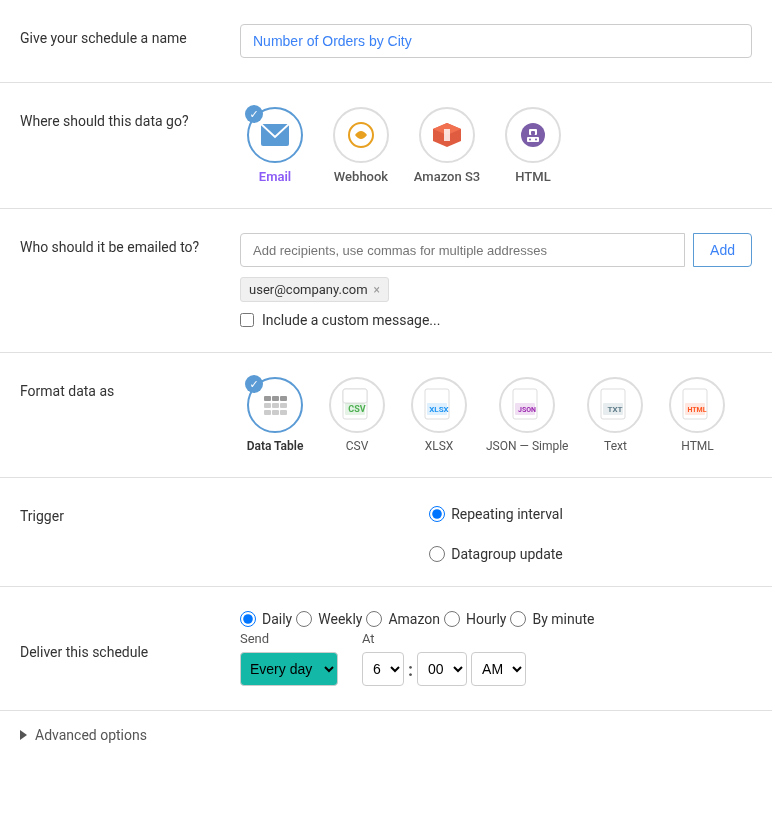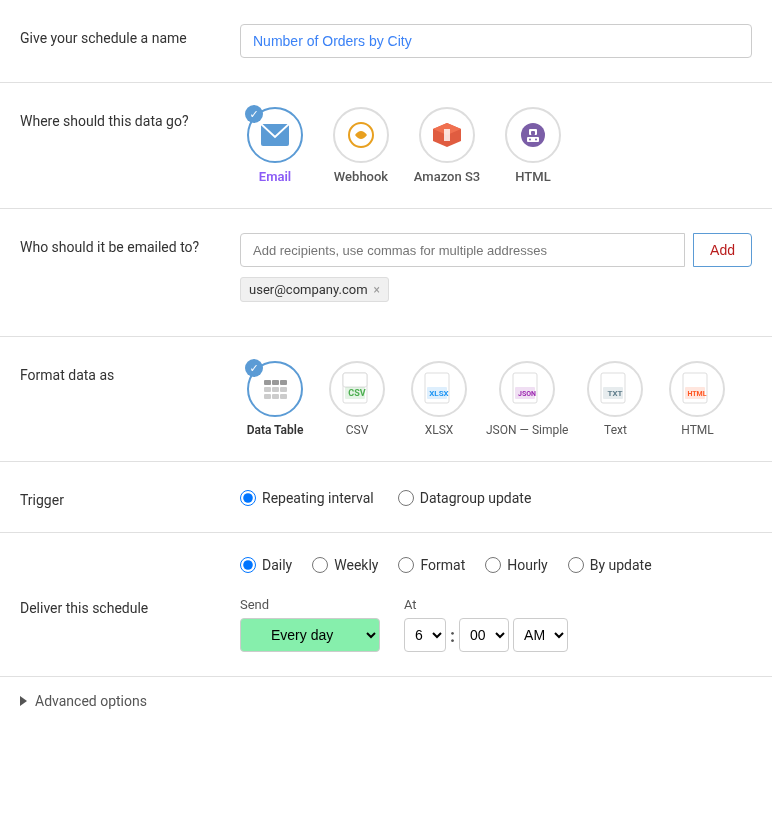--- a/index.html
+++ b/index.html
@@ -113,21 +113,21 @@
       padding: 4px 12px;
       font-size: 13px;
       color: #999;
       outline: none;
     }
 
     .add-btn {
       border: 1px solid #5b9bd5;
       border-radius: 0 4px 4px 0;
       background: #fff;
-      color: #b91c1c;
+      color: #3b82f6;
       padding: 8px 16px;
       cursor: pointer;
       font-size: 14px;
     }
 
     .tag-container {
       display: flex;
       flex-wrap: wrap;
       gap: 6px;
       margin-bottom: 10px;
@@ -206,20 +206,21 @@
       font-weight: 600;
       text-align: center;
     }
 
     
     .radio-group {
       display: flex;
       gap: 24px;
       align-items: center;
       padding-top: 4px;
+      flex-direction: column;
     }
 
     .radio-label {
       display: flex;
       align-items: center;
       gap: 6px;
       cursor: pointer;
       font-size: 14px;
     }
 
@@ -232,23 +233,23 @@
     .deliver-section {
       border-bottom: 1px solid #e0e0e0;
       padding: 24px 20px;
       display: flex;
       align-items: center;
       gap: 20px;
     }
 
     .freq-options {
       display: flex;
-      gap: 20px;
+      gap: 4px;
       flex-wrap: wrap;
-      margin-bottom: 24px;
+      margin-bottom: 4px;
     }
 
     .send-at-row {
       display: flex;
       gap: 24px;
       align-items: flex-end;
     }
 
     .send-group, .at-group {
       display: flex;
@@ -257,23 +258,23 @@
     }
 
     .field-label {
       font-size: 13px;
       color: #555;
     }
 
     .select-field {
       border: 1px solid #ccc;
       border-radius: 4px;
-      padding: 7px 26px;
-      font-size: 14px;
-      background: #86efac;
+      padding: 7px 5px;
+      font-size: 14px;
+      background: #14b8a6;
       cursor: pointer;
       appearance: auto;
     }
 
     .time-row {
       display: flex;
       align-items: center;
       gap: 4px;
     }
 
@@ -407,20 +408,24 @@
   <div class="section-content">
     <div class="recipients-row">
       <input type="text" class="recipients-input" placeholder="Add recipients, use commas for multiple addresses" style="">
       <button class="add-btn">Add</button>
     </div>
     <div class="tag-container">
       <div class="tag">
         <span>user@company.com</span>
         <span class="tag-remove">×</span>
       </div>
+    </div>
+    <div class="checkbox-row">
+      <input type="checkbox" id="custom-msg" style="">
+      <label for="custom-msg">Include a custom message...</label>
     </div>
   </div>
 </div>
 
 <div class="section">
   <div class="section-label">Format data as</div>
   <div class="section-content">
     <div class="format-options">
 
       <div class="format-option selected">
@@ -530,29 +535,29 @@
       <label class="radio-label">
         <input type="radio" name="frequency" checked="" style="">
         <span>Daily</span>
       </label>
       <label class="radio-label">
         <input type="radio" name="frequency" style="">
         <span>Weekly</span>
       </label>
       <label class="radio-label">
         <input type="radio" name="frequency" style="">
-        <span>Format</span>
+        <span>Amazon</span>
       </label>
       <label class="radio-label">
         <input type="radio" name="frequency" style="">
         <span>Hourly</span>
       </label>
       <label class="radio-label">
         <input type="radio" name="frequency" style="">
-        <span>By update</span>
+        <span>By minute</span>
       </label>
     </div>
 
     <div class="send-at-row">
       <div class="send-group">
         <div class="field-label">Send</div>
         <select class="select-field">
           <option>Every day</option>
           <option>Weekdays</option>
           <option>Weekends</option>

